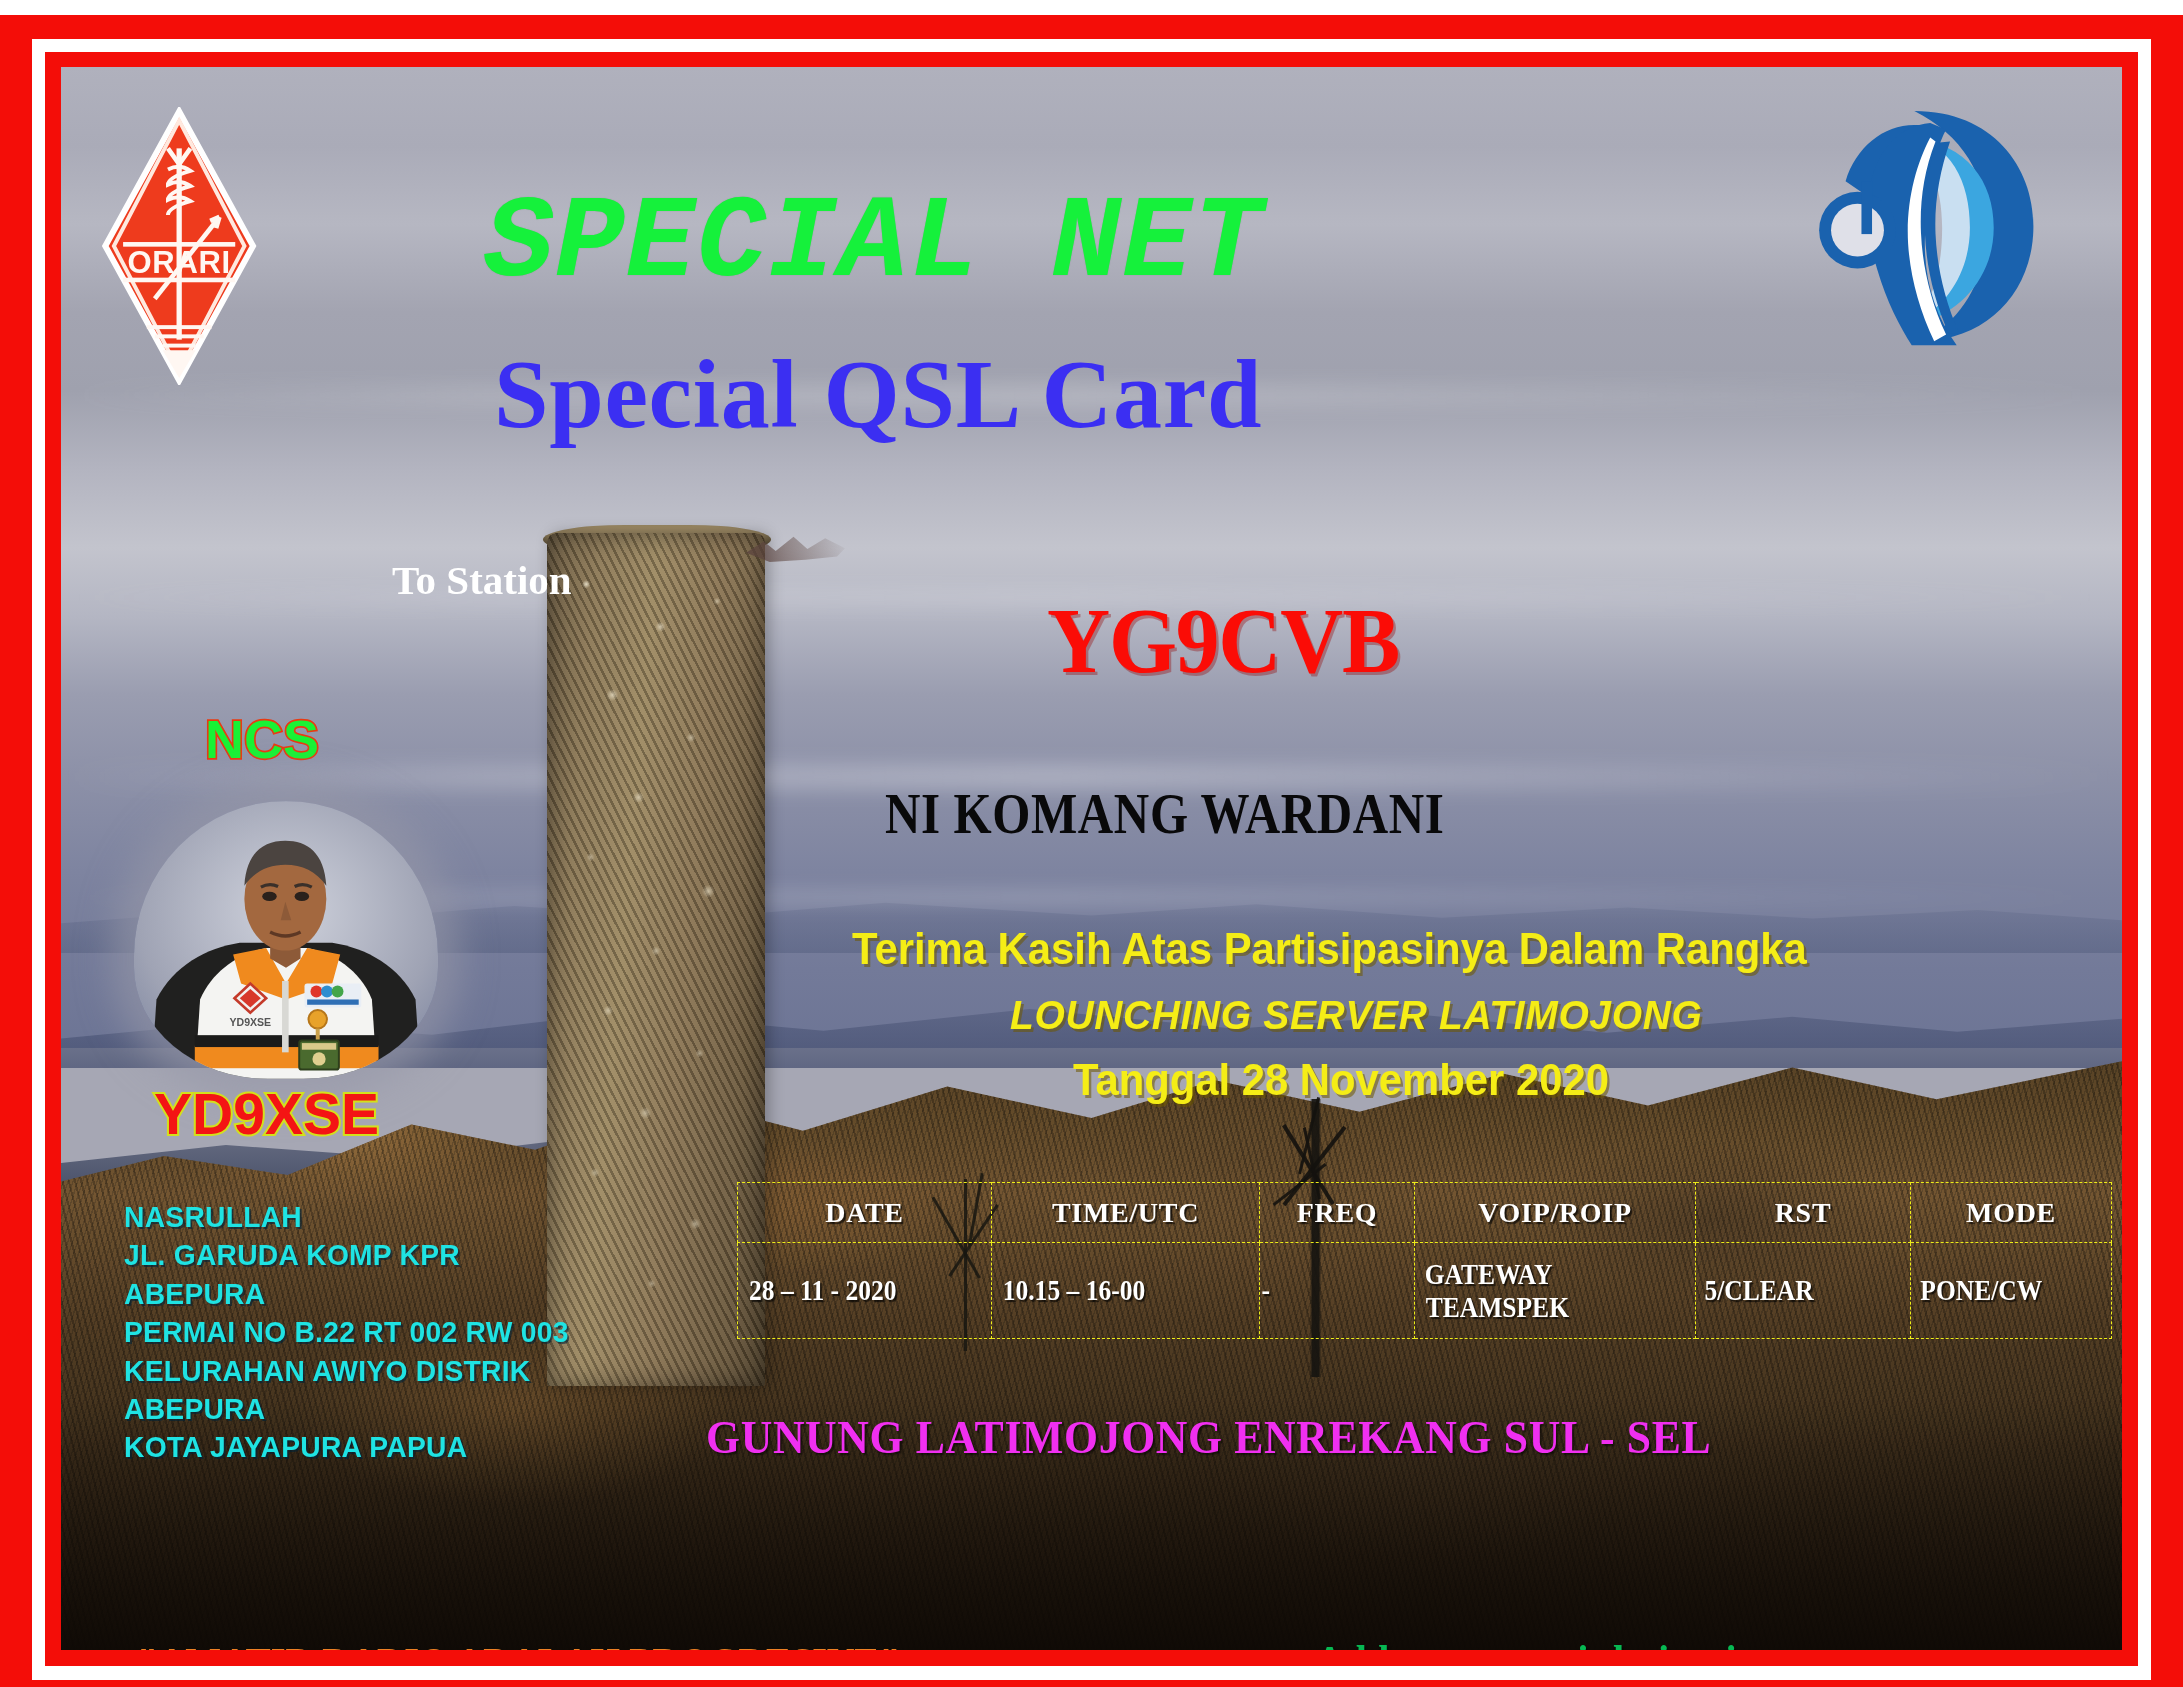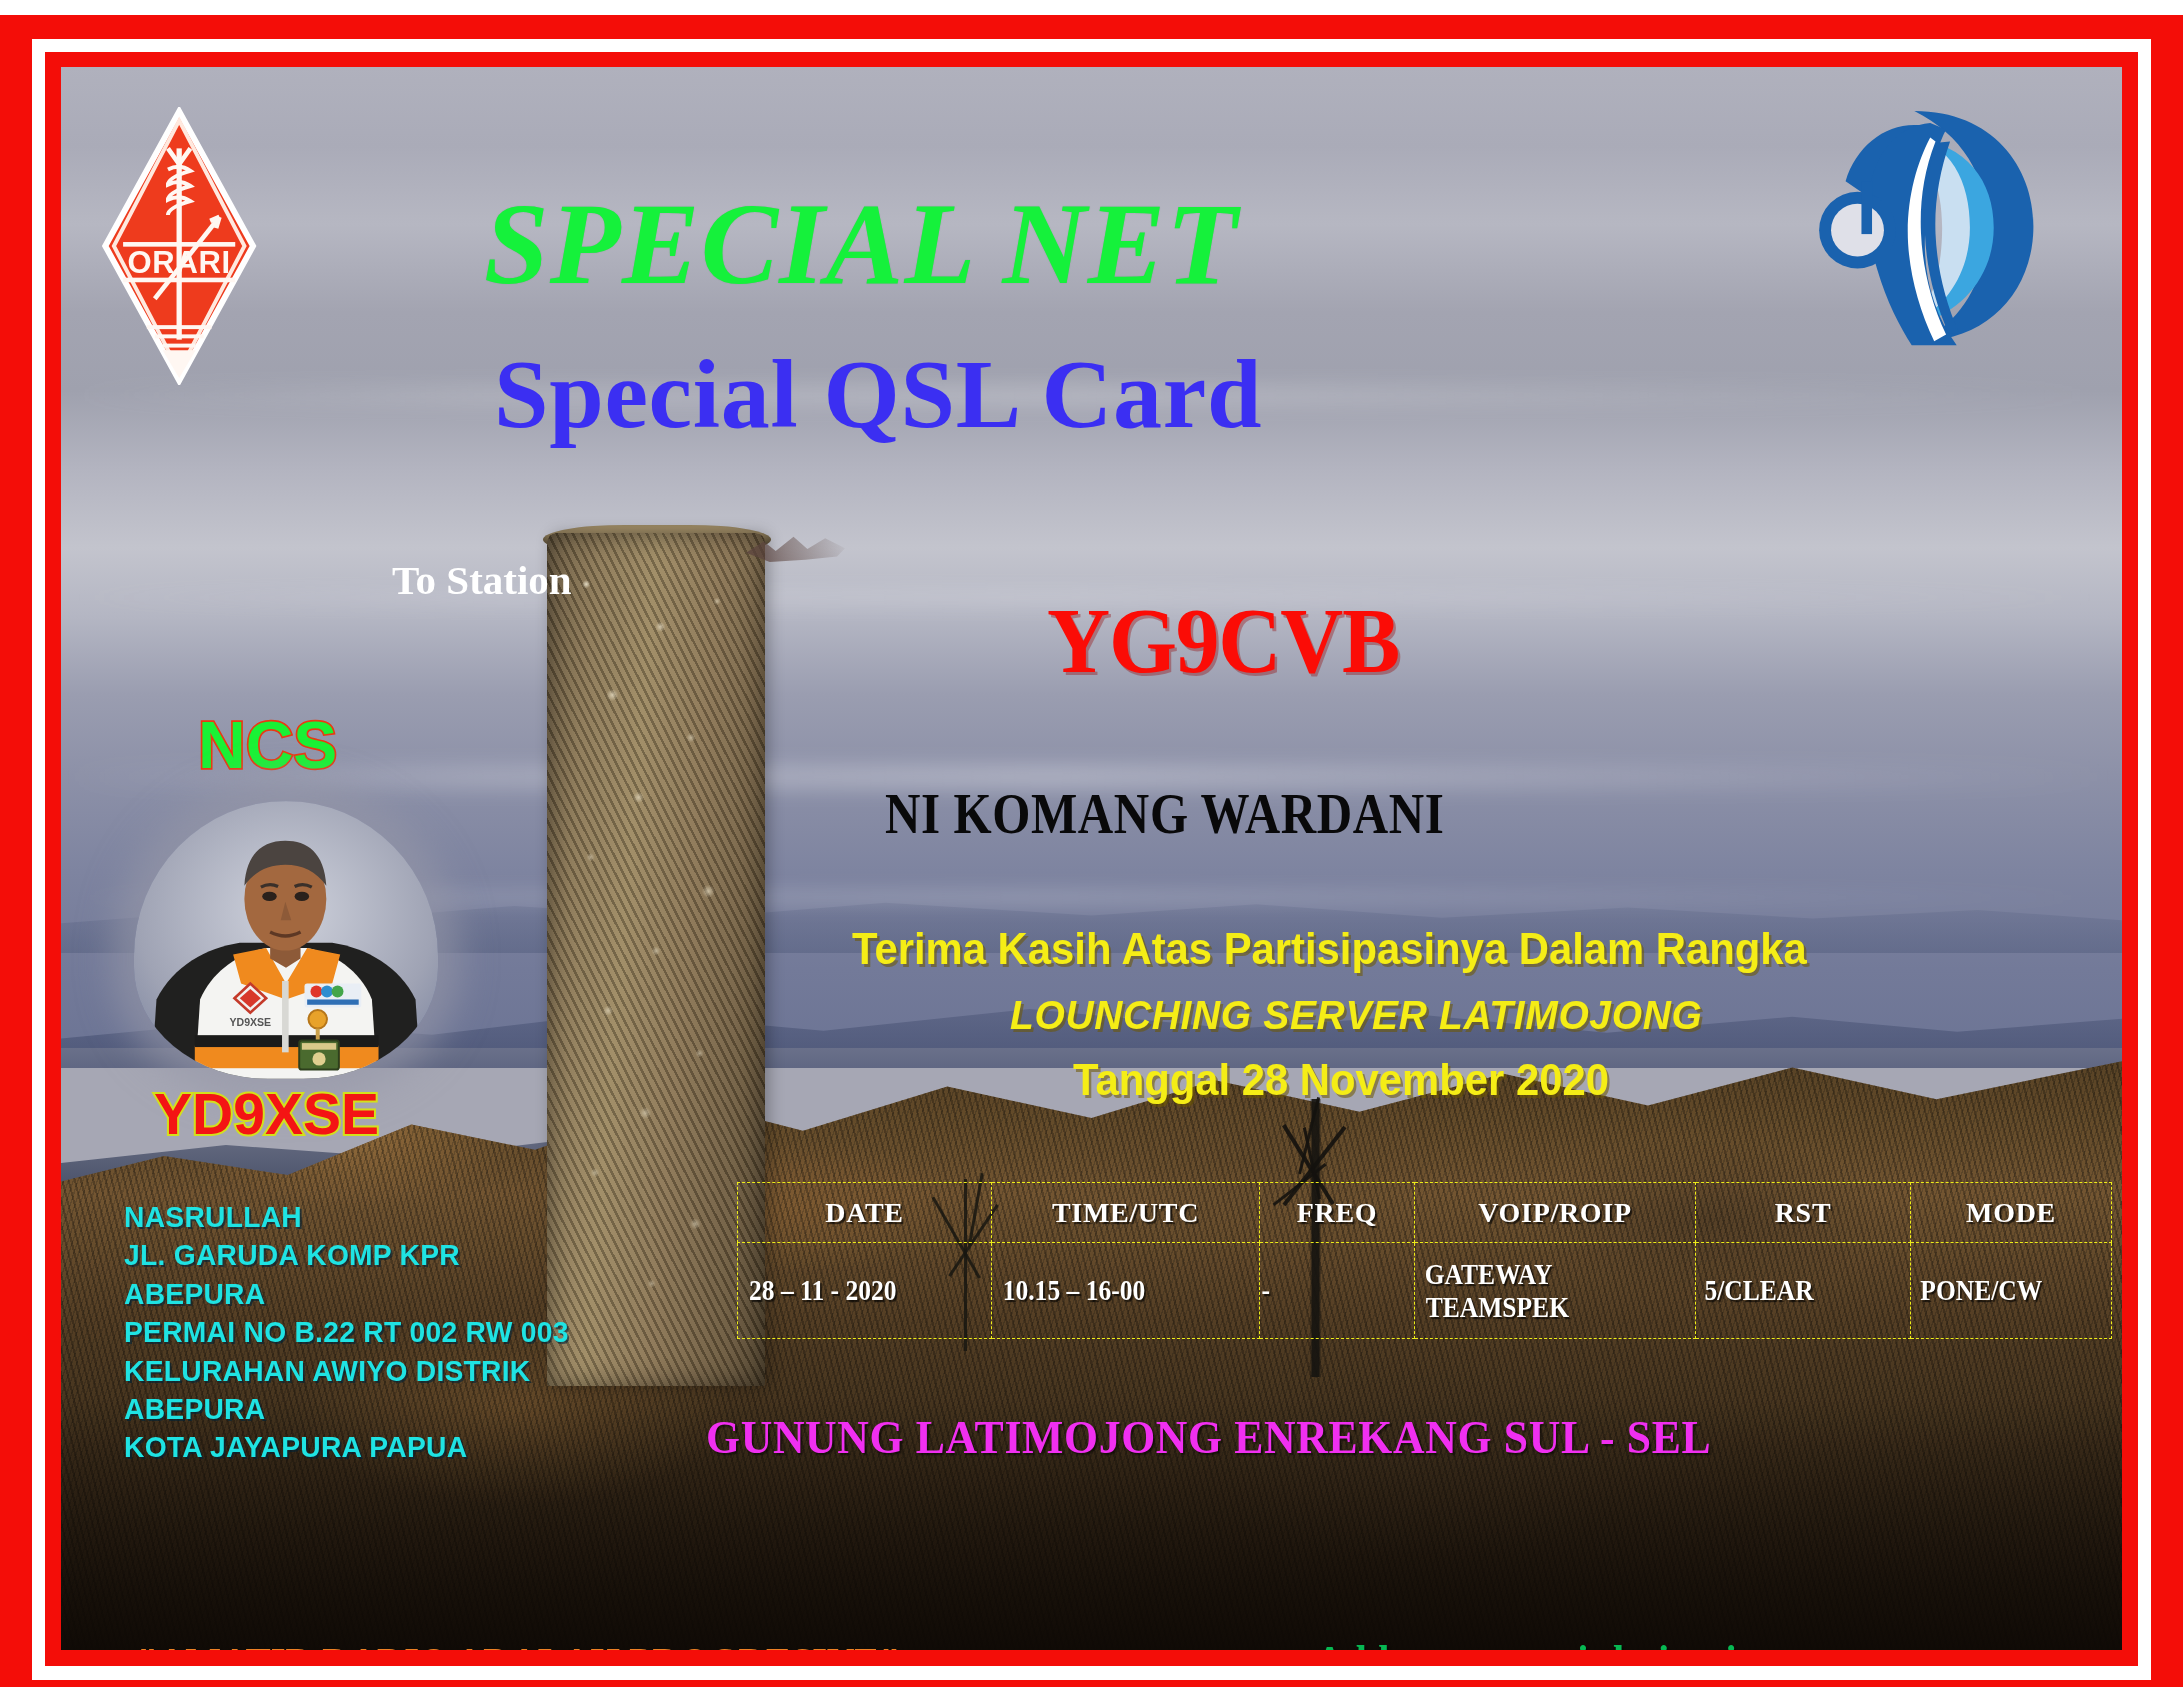--- a/index.html
+++ b/index.html
@@ -133,21 +133,21 @@
   
   .tx{position:absolute;white-space:nowrap;line-height:1;}
 
   
   #orari{position:absolute;left:41px;top:40px;width:155px;height:278px;}
   
   #hslogo{position:absolute;left:1733px;top:36px;width:248px;height:245px;}
 
   #special-net{
     left:423px;top:119px;font-size:116px;font-weight:bold;font-style:italic;
-    color:#15f13b;font-family:Liberation Serif, serif;letter-spacing:1.3px;
+    color:#15f13b;font-family:Liberation Mono, monospace;letter-spacing:1.3px;
     text-shadow:0 0 1.3px rgba(0,0,0,.15);
   }
   #qsl-card{
     left:433px;top:278px;font-size:98px;font-weight:bold;
     color:#3b2ff2;font-family:"Liberation Serif",serif;letter-spacing:0.7px;
   }
   #to-station{
     left:331px;top:493px;font-size:41px;font-weight:bold;color:#ffffff;
     font-family:"Liberation Serif",serif;
     text-align:center;
@@ -165,21 +165,21 @@
   }
   .ylinetxt{
     color:#f5ed16;font-family:"Liberation Sans",sans-serif;font-weight:bold;
     text-shadow:2.6px 2.6px 0 rgba(110,88,0,.55);
   }
   #thanks{left:791px;top:860px;font-size:44px;transform:scaleX(.95);transform-origin:left center;}
   #launch{left:949px;top:928px;font-size:41px;font-style:italic;letter-spacing:0.7px;transform:scaleX(.95);transform-origin:left center;}
   #tanggal{left:1012px;top:991px;font-size:44px;transform:scaleX(.95);transform-origin:left center;}
 
   #ncs{
-    left:137px;top:645px;font-size:66px;font-weight:bold;color:#19f235;
+    left:144px;top:645px;font-size:54px;font-weight:bold;color:#19f235;
     font-family:"Liberation Sans",sans-serif;
     -webkit-text-stroke:3.3px #e93a12; paint-order:stroke fill;
   }
   #yd9xse{
     left:93px;top:1019px;font-size:57px;font-weight:bold;color:#f41414;
     font-family:"Liberation Sans",sans-serif;
     -webkit-text-stroke:4px #d3e01c; paint-order:stroke fill;
   }
   #photo{
     position:absolute;left:73px;top:734px;width:304px;height:278px;

